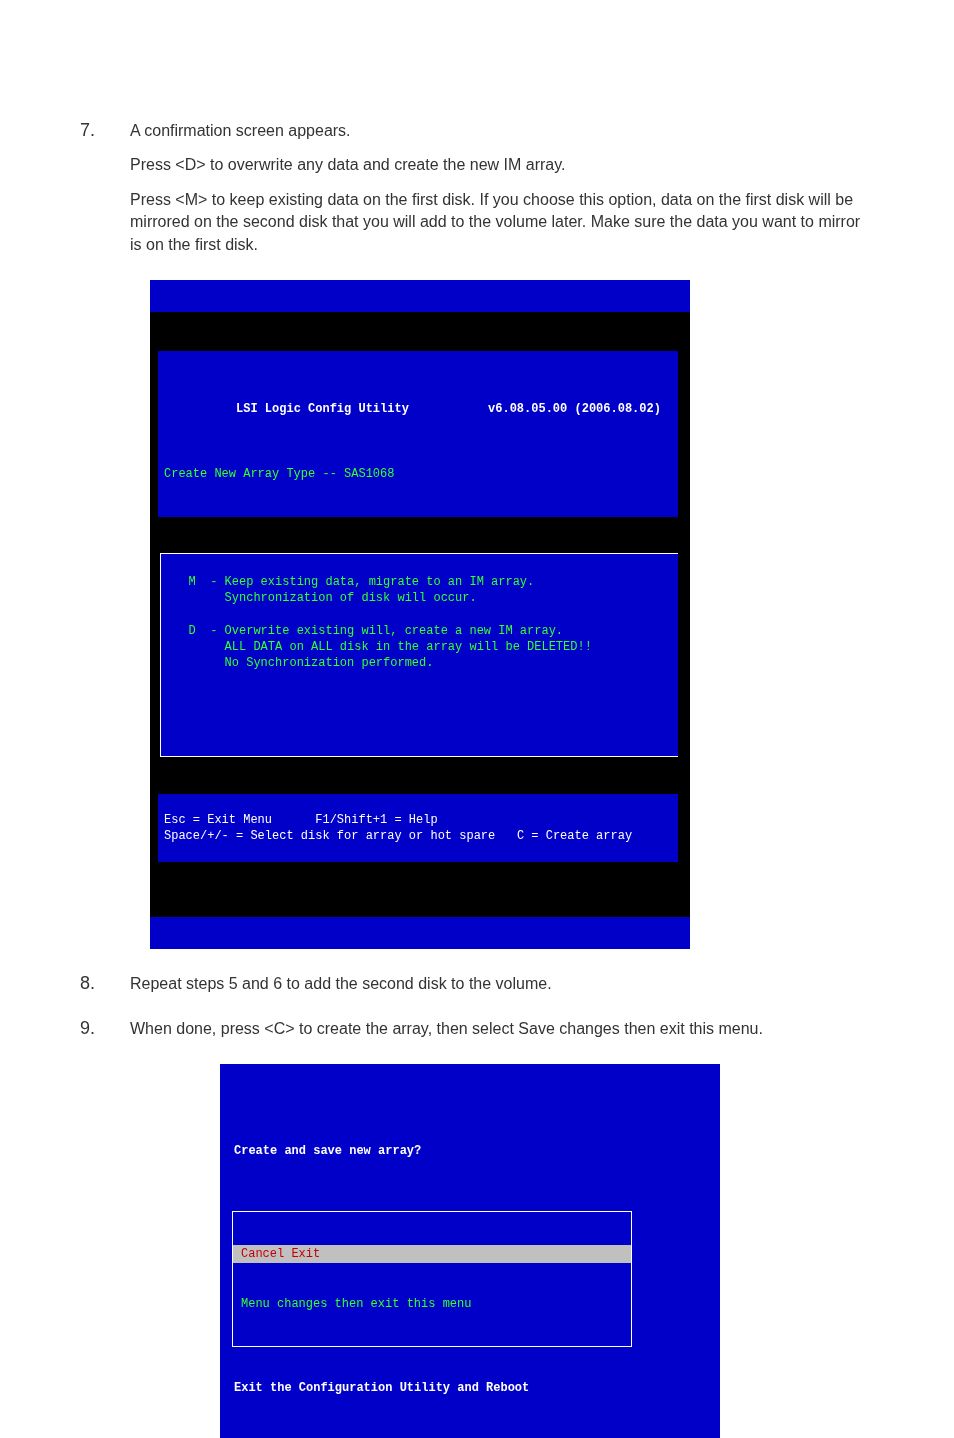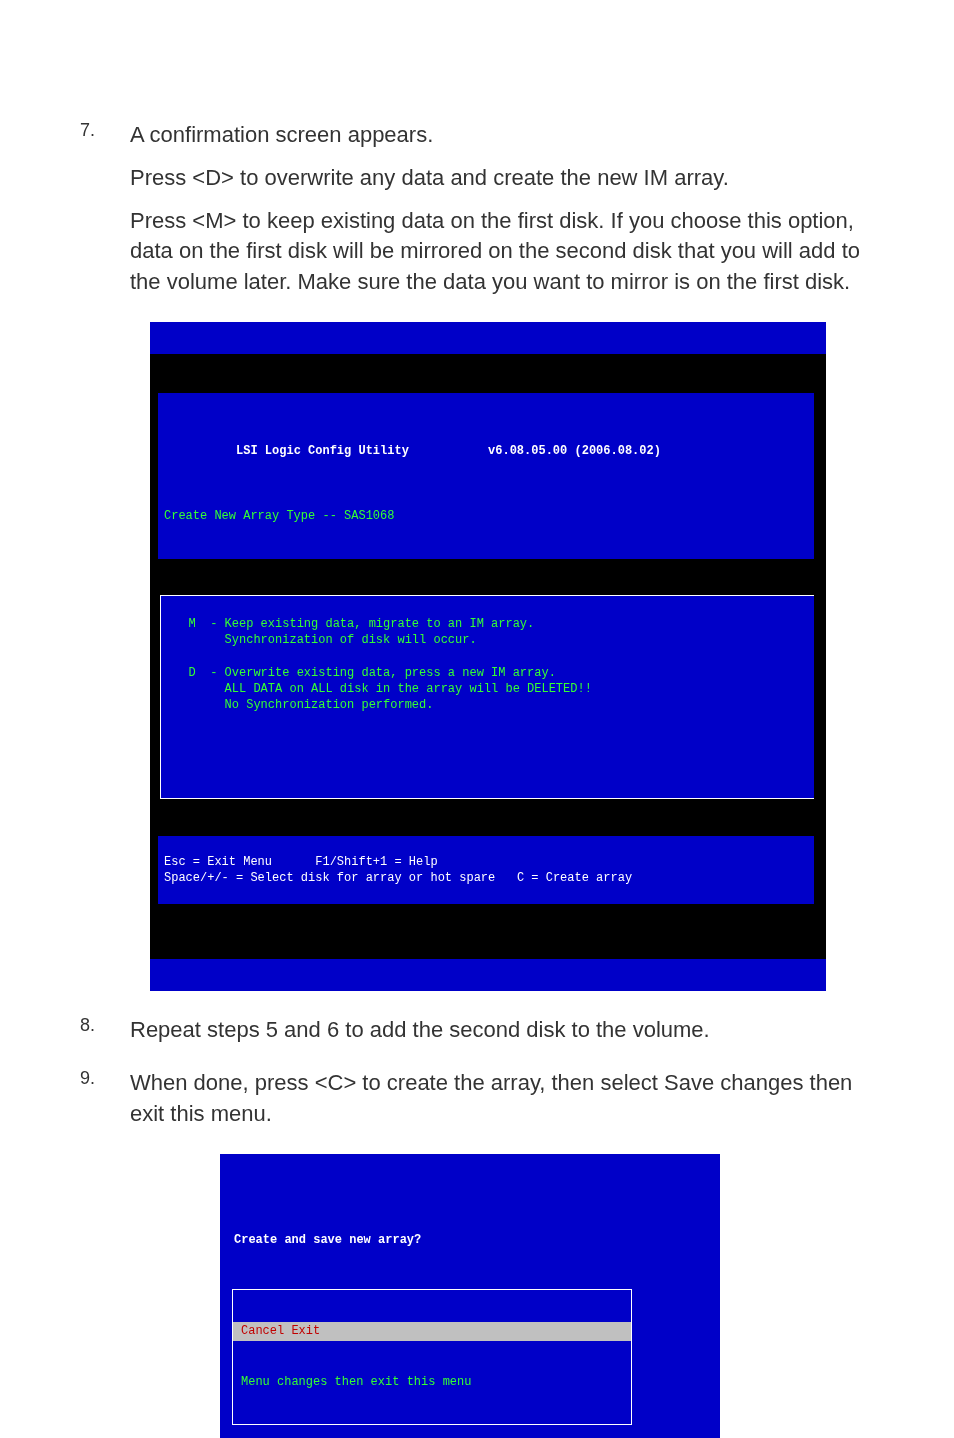--- a/index.html
+++ b/index.html
@@ -18,21 +18,21 @@
   }
   .step { display: flex; margin-bottom: 10px; }
   .step-num {
     width: 50px;
     flex-shrink: 0;
     font-size: 18px;
     color: #333;
   }
   .step-body {
     flex: 1;
-    font-size: 22px;
+    font-size: 16px;
     line-height: 1.4;
     color: #333;
   }
   .step-body p { margin-bottom: 12px; }
   .terminal {
     font-family: "Courier New", monospace;
     background: #0000c8;
     color: #fff;
     margin: 12px 0 24px 70px;
     white-space: pre;
@@ -48,31 +48,31 @@
   .term-inner {
     background: #0000c8;
     padding: 2px 6px;
   }
   .term-header { color: #fff; }
   .term-green { color: #33ff33; }
   .term-white { color: #ffffff; }
   .term-bright { color: #fff; font-weight: bold; }
 
   
-  .t1 { width: 676px; }
+  .t1 { width: 540px; }
   .t1 .box { border: 1px solid #fff; margin: 4px 2px; padding: 4px 6px; background: #0000c8; }
   .t1 .right-gap {
     position: absolute; right: 4px; top: 30px; bottom: 52px; width: 6px; background: #000;
   }
 
   
   .t2 { width: 500px; margin-left: 140px; }
   .t2 .pad { padding: 10px 8px 38px 8px; background: #0000c8; }
   .t2 .menu-title { color: #fff; font-weight: bold; padding: 4px 6px; }
-  .t2 .menu-box { border: 1px solid #fff; margin: 4px 0 0 4px; width: 400px; }
+  .t2 .menu-box { border: 1px solid #fff; margin: 16px 0 0 4px; width: 400px; }
   .t2 .menu-item { padding: 1px 8px; color: #33ff33; }
   .t2 .menu-item.selected { background: #c0c0c0; color: #c00000; }
   .t2 .below-line { color: #fff; font-weight: bold; padding: 1px 6px; }
 </style>
 </head>
 <body>
 
 <div class="page">
 
   <div class="step">
@@ -89,21 +89,21 @@
       <div class="term-inner">
         <div class="term-header">
           <span class="term-bright">LSI Logic Config Utility</span><span>           </span><span class="term-bright">v6.08.05.00 (2006.08.02)</span>
         </div>
         <div class="term-green">Create New Array Type -- SAS1068</div>
       </div>
       <div class="box">
 <span class="term-green">   </span><span class="term-green">M  - Keep existing data, migrate to an IM array.</span>
 <span class="term-green">   </span><span class="term-green">     Synchronization of disk will occur.</span>
 
-<span class="term-green">   </span><span class="term-green">D  - Overwrite existing data, press a new IM array.</span>
+<span class="term-green">   </span><span class="term-green">D  - Overwrite existing will, create a new IM array.</span>
 <span class="term-green">   </span><span class="term-green">     ALL DATA on ALL disk in the array will be DELETED!!</span>
 <span class="term-green">   </span><span class="term-green">     No Synchronization performed.</span>
 
 
 
 
       </div>
       <div class="term-inner">
 <span class="term-white">Esc = Exit Menu</span>      <span class="term-white">F1/Shift+1 = Help</span>
 <span class="term-white">Space/+/- = Select disk for array or hot spare</span>   <span class="term-white">C = Create array</span>

